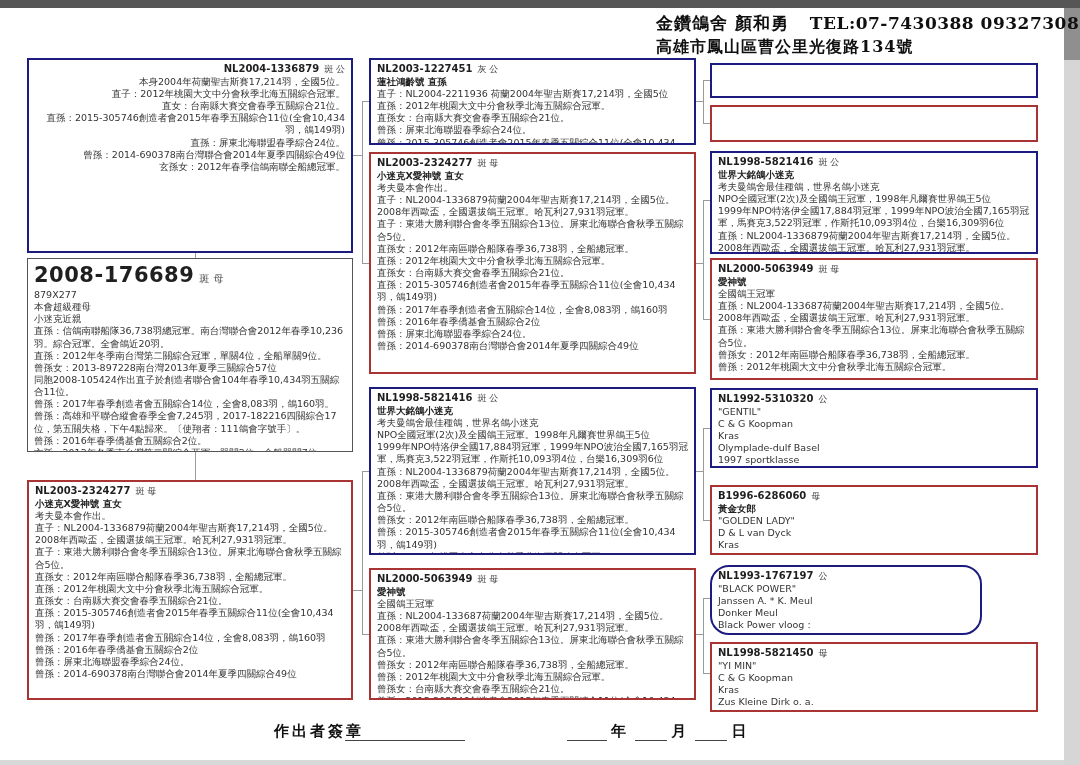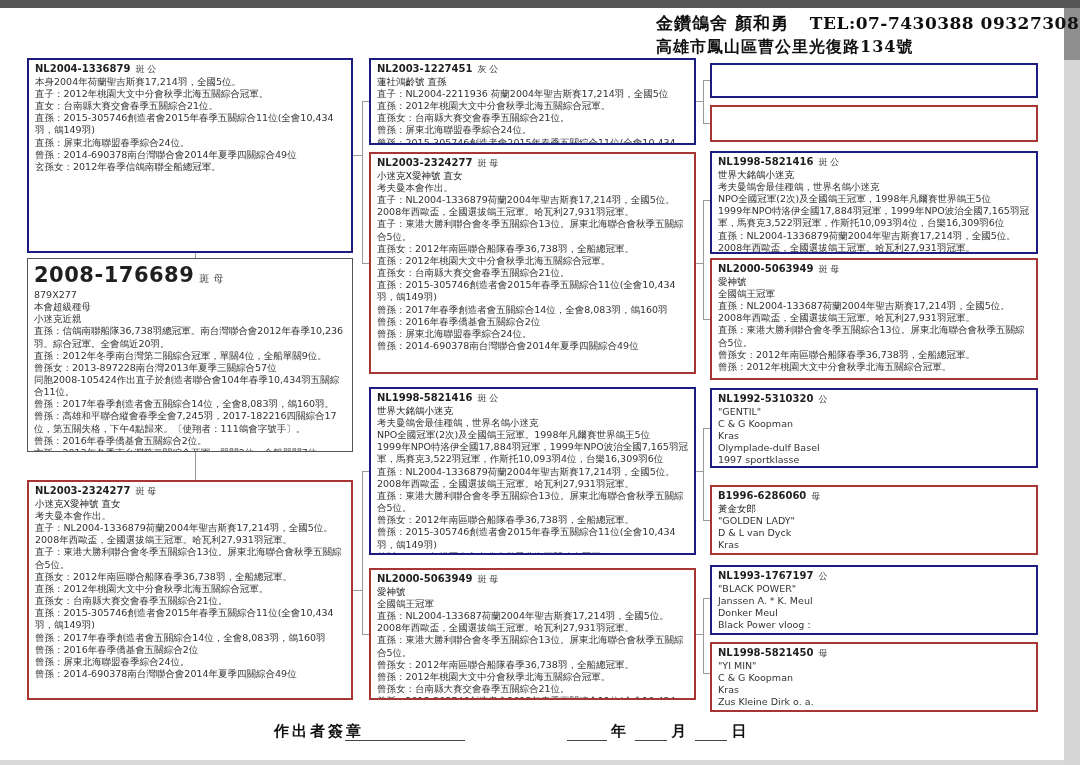--- a/index.html
+++ b/index.html
@@ -21,21 +21,21 @@
     position:absolute; background:#fff; border:2px solid #888; padding:3px 6px;
     font-size:9.5px; line-height:1.28; color:#333; overflow:hidden; box-sizing:border-box;
   }
   .box.sire { border-color:#1c1c80; }
   .box.dam  { border-color:#a83434; }
   .box.subject { border:1px solid #555; }
   .ring { font-weight:bold; font-size:10px; color:#1f1f1f; white-space:nowrap; }
   .ring .tags { font-weight:normal; font-size:9px; margin-left:5px; color:#444; }
   .subject .ring { font-size:21px; letter-spacing:0.5px; }
   .subject .ring .tags { font-size:10px; }
-  .bname { font-weight:normal; color:#222; }
+  .bname { font-weight:bold; color:#222; }
   .bname:empty { display:none; }
   .line { }
 
   .hl { position:absolute; height:1px; background:#9a9a9a; }
   .vl { position:absolute; width:1px;  background:#9a9a9a; }
 
   .footer { position:absolute; font-family:"DejaVu Serif", serif; font-weight:bold; color:#111; font-size:15px; letter-spacing:3px;margin-left:24px; }
   .sig-line  { position:absolute; border-bottom:1px solid #444; }
   .date-group { position:absolute; left:563px; top:722px; font-family:"DejaVu Serif", serif; font-weight:bold; font-size:15px; color:#111; white-space:nowrap; }
   .date-group .blank { display:inline-block; width:40px; border-bottom:1px solid #444; height:16px; vertical-align:bottom; margin:0 4px; }
@@ -51,21 +51,21 @@
   <div class="bottombar"></div>
 
   <div class="header">
     <div class="row1">
       <span>金鑽鴿舍 顏和勇</span>
       <span class="tel">TEL:07-7430388 0932730882</span>
     </div>
     <div class="row2">高雄市鳳山區曹公里光復路134號</div>
   </div>
 
-  <div class="box sire" style="left:27px;top:58px;width:326px;height:195px;">
+  <div class="box sire" style="left:27px;top:58px;width:326px;height:195px;text-align:right;">
     <div class="ring">
       <span>NL2004-1336879</span><span class="tags">斑 公</span>
     </div>
 
     <div>
         <div class="line">本身2004年荷蘭聖吉斯賽17,214羽，全國5位。</div>
         <div class="line">直子：2012年桃園大文中分會秋季北海五關綜合冠軍。</div>
         <div class="line">直女：台南縣大賽交會春季五關綜合21位。</div>
         <div class="line">直孫：2015-305746創造者會2015年春季五關綜合11位(全會10,434羽，鴿149羽)</div>
         <div class="line">直孫：屏東北海聯盟春季綜合24位。</div>
@@ -243,21 +243,21 @@
     </div>
     <div class="bname">黃金女郎</div>
     <div>
         <div class="line">"GOLDEN LADY"</div>
         <div class="line">D &amp; L van Dyck</div>
         <div class="line">Kras</div>
         <div class="line">stamdulf ,moeder en grootmoeder van o.a.</div>
       </div>
   </div>
 
-  <div class="box sire" style="left:710px;top:565px;width:328px;height:70px;">
+  <div class="box sire" style="left:710px;top:565px;width:272px;height:70px;border-radius:19px;">
     <div class="ring">
       <span>NL1993-1767197</span><span class="tags">公</span>
     </div>
 
     <div>
         <div class="line">"BLACK POWER"</div>
         <div class="line">Janssen A. * K. Meul</div>
         <div class="line">Donker Meul</div>
         <div class="line">Black Power vloog :</div>
         <div class="line">o. a. 1e Etampes 2065</div>

